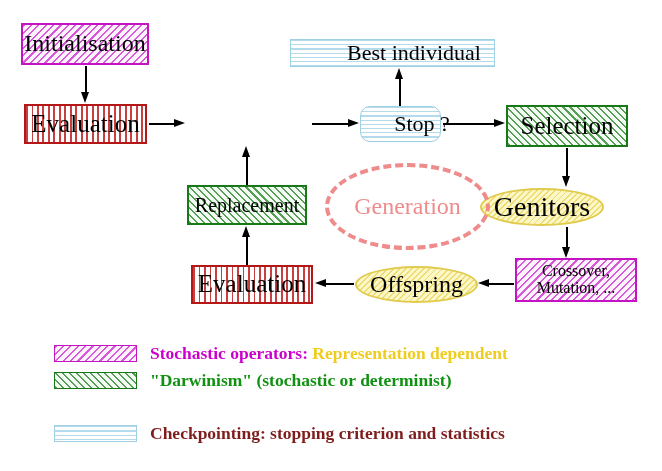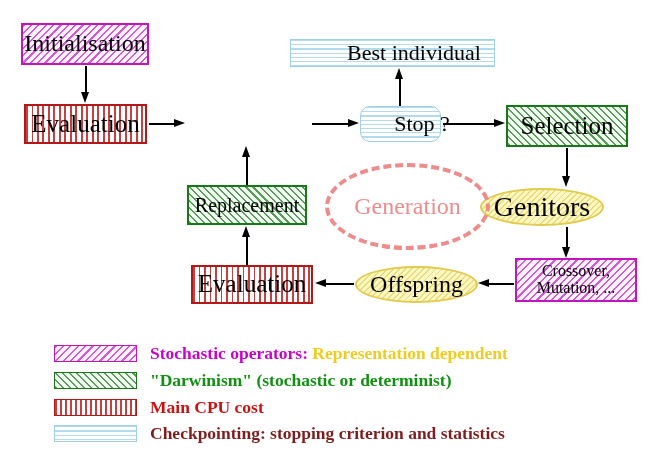--- a/index.html
+++ b/index.html
@@ -153,23 +153,19 @@
       <span class="t-magenta">Stochastic operators:</span>
       <span class="t-gold">Representation dependent</span>
     </div>
   </div>
 
   <div class="legend-row" style="top:371px;">
     <div class="swatch sw-green"></div>
     <div class="legend-text t-green">"Darwinism" (stochastic or determinist)</div>
   </div>
 
-  <div class="legend-row" style="top:398px;">
-    <div class="swatch sw-red"></div>
-    <div class="legend-text t-red">Main CPU cost</div>
-  </div>
 
   <div class="legend-row" style="top:424px;">
     <div class="swatch sw-cyan"></div>
     <div class="legend-text t-cyan">Checkpointing: stopping criterion and statistics</div>
   </div>
 
 </div>
 
 </body></html>

